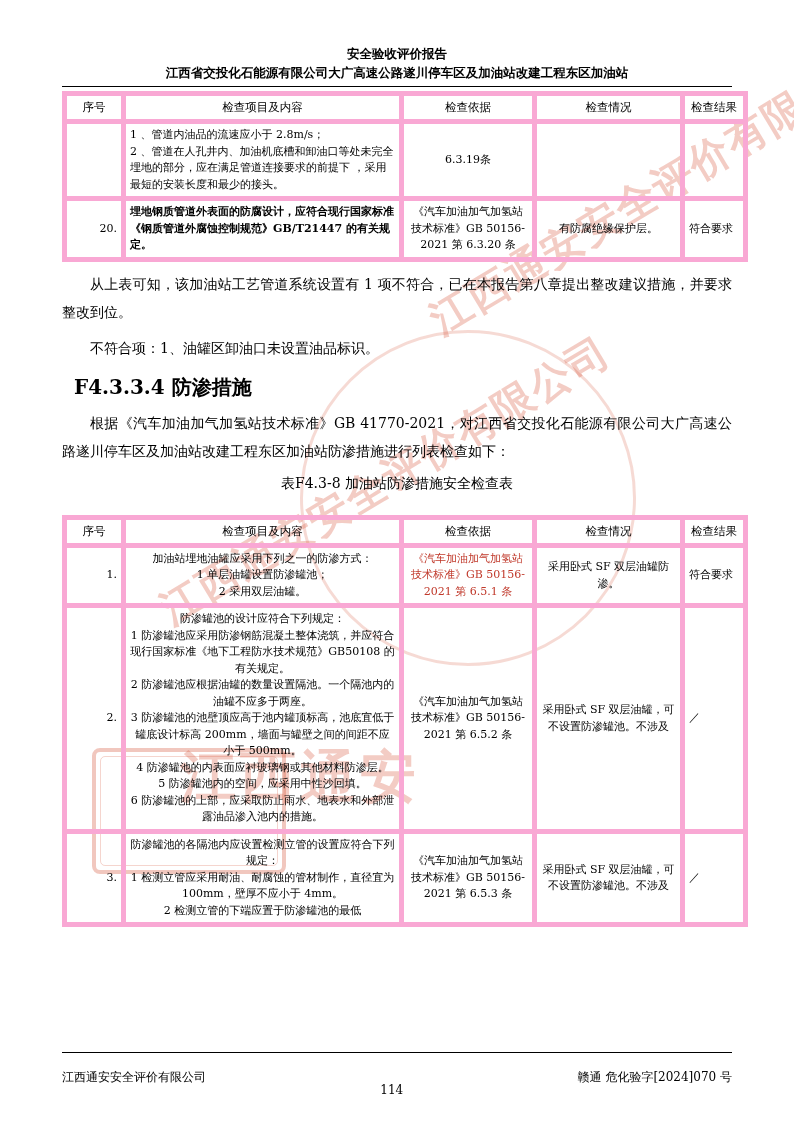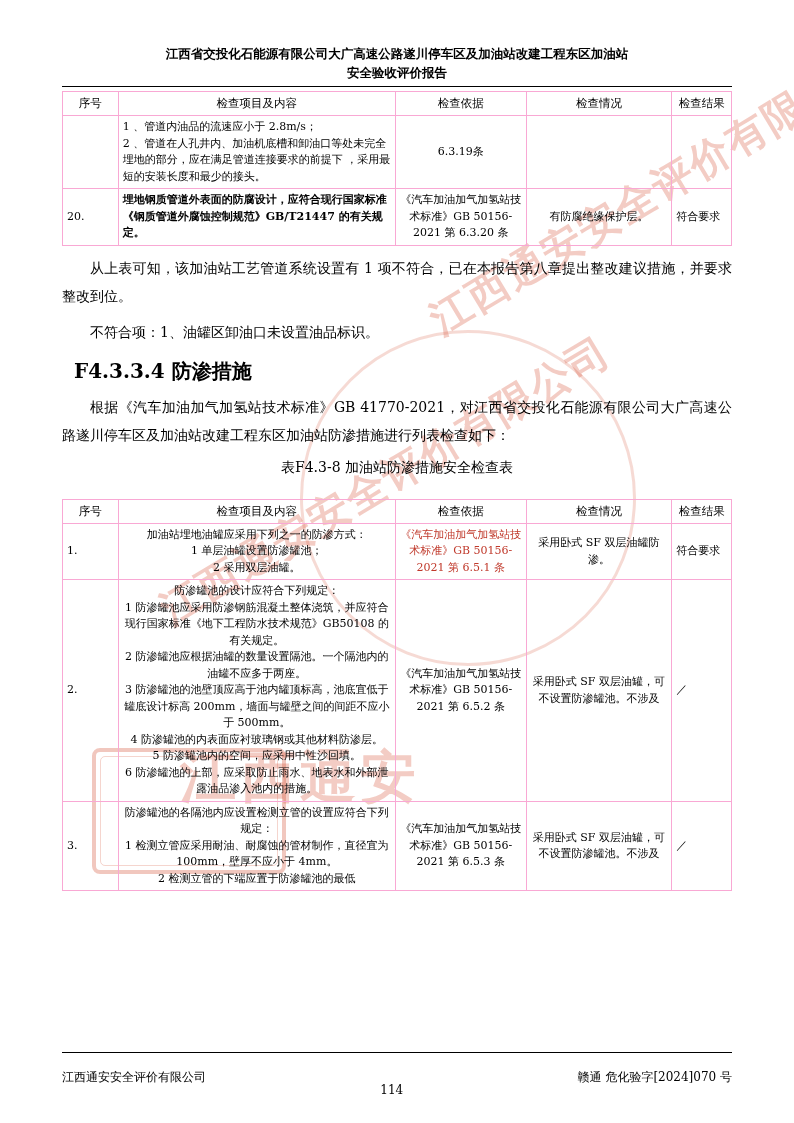--- a/index.html
+++ b/index.html
@@ -103,31 +103,31 @@
   table.chk {
     position: relative;
     z-index: 2;
     border-collapse: collapse;
     width: 100%;
     table-layout: fixed;
     font-family: "DejaVu Serif", "Liberation Serif", serif;
     font-size: 11px;
   }
   table.chk th, table.chk td {
-    border: 1px solid #f9a8d4;
+    border: 5px solid #f9a8d4;
     padding: 3px 4px;
     vertical-align: middle;
     line-height: 1.5;
   }
   table.chk th {
     text-align: center;
     font-weight: normal;
     font-size: 11.5px;
   }
-  .c-no   { width: 46px;  text-align: left; }
+  .c-no   { width: 46px;  text-align: right; }
   .c-item { width: 265px; text-align: center; }
   .c-base { width: 120px; text-align: center; }
   .c-situ { width: 135px; text-align: center; }
   .c-res  { width: 50px;  }
   td.left-text { text-align: left; }
   .red { color: #c0392b; }
   
   p.body {
     position: relative;
     z-index: 2;
@@ -180,22 +180,22 @@
     <div class="wm-ring"></div>
     <div class="wm-text wm1">江西通安安全评价有限公司</div>
     <div class="wm-text wm2">江西通安安全评价有限公司</div>
     <div class="wm-seal">
         <div class="wm-seal-inner"></div>
       </div>
     <div class="wm-big">江西通安</div>
   </div>
 
   <div class="doc-header">
+    <div>安全验收评价报告</div>
     <div>江西省交投化石能源有限公司大广高速公路遂川停车区及加油站改建工程东区加油站</div>
-    <div>安全验收评价报告</div>
   </div>
   <div class="header-rule"></div>
 
   <table class="chk">
     <thead>
       <tr>
         <th class="c-no">序号</th>
         <th class="c-item">检查项目及内容</th>
         <th class="c-base">检查依据</th>
         <th class="c-situ">检查情况</th>

